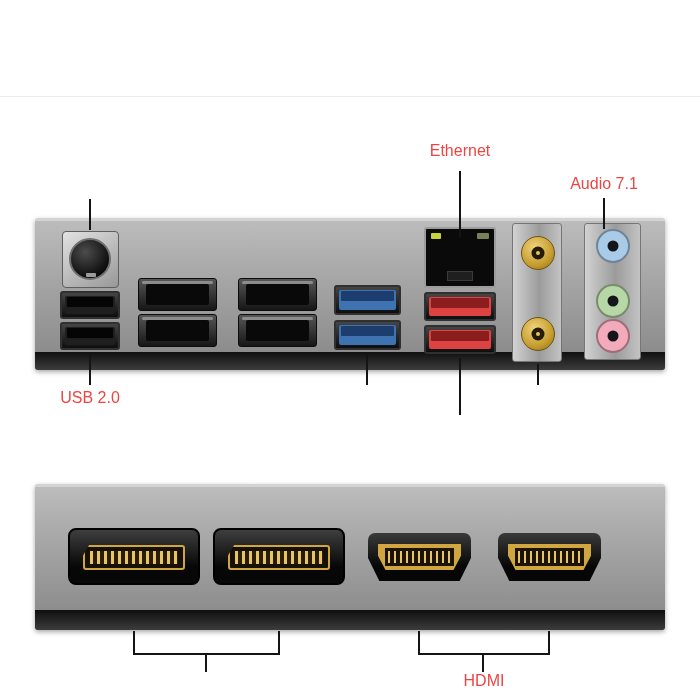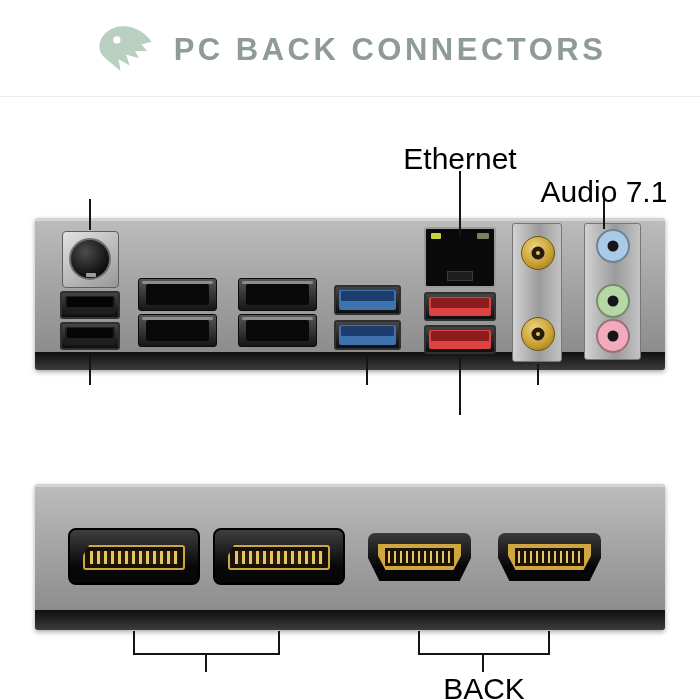--- a/index.html
+++ b/index.html
@@ -20,21 +20,21 @@
   .panel::before { content:''; position:absolute; top:0; left:0; right:0; height:3px;
                    background:rgba(255,255,255,.35); border-radius:3px 3px 0 0; }
   #panel1 { top:218px; height:152px; }
   #panel2 { top:484px; height:146px; }
   .base { position:absolute; left:0; right:0; bottom:0; height:18px; z-index:1;
           background:linear-gradient(180deg,#0f0f0f,#3c3c3c); border-radius:0 0 3px 3px; }
   #panel2 .base { height:20px; }
   .port { position:absolute; z-index:2; }
 
   
-  .lbl { position:absolute; font-size:30px; color:#000000; text-align:center; z-index:6; }
+  .lbl { position:absolute; font-size:16px; color:#ef4444; text-align:center; z-index:6; }
   .ln  { position:absolute; width:2px;  background:#141414; z-index:5; }
   .lnh { position:absolute; height:2px; background:#141414; z-index:5; }
 
   
   .ps2 { border:1px solid #5e5e5e; border-radius:4px;
          background:linear-gradient(145deg,#e2e2e2,#989898); }
   .ps2 .ring { position:absolute; left:6px; top:6px; width:42px; height:42px; border-radius:50%;
                border:2px solid #6f6f6f;
                background:radial-gradient(circle at 38% 32%, #4c4c4c, #0d0d0d 72%); }
   .ps2 .key { position:absolute; left:50%; bottom:10px; transform:translateX(-50%);
@@ -94,27 +94,20 @@
               clip-path:polygon(0 0,100% 0,100% 45%,91% 100%,9% 100%,0 45%); }
   .hdmislot .inner { position:absolute; inset:4px 7px; background:#1d1305; }
   .hdmislot .pins2 { position:absolute; inset:7px 10px;
                      background:repeating-linear-gradient(90deg,#e6c566 0 2px,#1d1305 2px 6px); }
 </style>
 </head>
 <body>
 
 <div id="canvas">
 
-  <div class="hdr">
-    <svg viewBox="0 0 70 64" aria-hidden="true">
-      <path fill="#b9cfc2" d="M6 26 C8 12 22 5 34 6 C46 7 56 13 63 23 L52 26 L58 33 L45 33 L49 41 L35 37 L39 49 L27 42 L29 55 L16 44 C8 38 5 33 6 26 Z"></path>
-      <circle cx="25" cy="21" r="4" fill="#ffffff"></circle>
-    </svg>
-    <div class="title">PC BACK CONNECTORS</div>
-  </div>
   <div class="divider"></div>
 
   <div class="panel" id="panel1">
     <div class="base"></div>
 
     <div class="port ps2" style="left:27px;top:13px;width:57px;height:57px">
       <div class="ring"></div>
       <div class="key"></div>
     </div>
 
@@ -189,20 +182,21 @@
   </div>
 
   <div class="ln" style="left:89px;top:199px;height:31px"></div>
 
   <div class="lbl" style="left:380px;top:142px;width:160px">Ethernet</div>
   <div class="ln" style="left:459px;top:171px;height:66px"></div>
 
   <div class="lbl" style="left:524px;top:175px;width:160px">Audio 7.1</div>
   <div class="ln" style="left:603px;top:198px;height:31px"></div>
 
+  <div class="lbl" style="left:20px;top:389px;width:140px">USB 2.0</div>
   <div class="ln" style="left:89px;top:354px;height:31px"></div>
 
   <div class="ln" style="left:366px;top:354px;height:31px"></div>
 
   <div class="ln" style="left:537px;top:364px;height:21px"></div>
 
   <div class="ln" style="left:459px;top:358px;height:57px"></div>
 
   <div class="panel" id="panel2">
     <div class="base"></div>
@@ -234,15 +228,15 @@
 
   <div class="ln" style="left:133px;top:631px;height:24px"></div>
   <div class="ln" style="left:278px;top:631px;height:24px"></div>
   <div class="lnh" style="left:133px;top:653px;width:147px"></div>
   <div class="ln" style="left:205px;top:653px;height:19px"></div>
 
   <div class="ln" style="left:418px;top:631px;height:24px"></div>
   <div class="ln" style="left:548px;top:631px;height:24px"></div>
   <div class="lnh" style="left:418px;top:653px;width:132px"></div>
   <div class="ln" style="left:482px;top:653px;height:19px"></div>
-  <div class="lbl" style="left:404px;top:672px;width:160px">BACK</div>
+  <div class="lbl" style="left:404px;top:672px;width:160px">HDMI</div>
 
 </div>
 
 </body></html>

